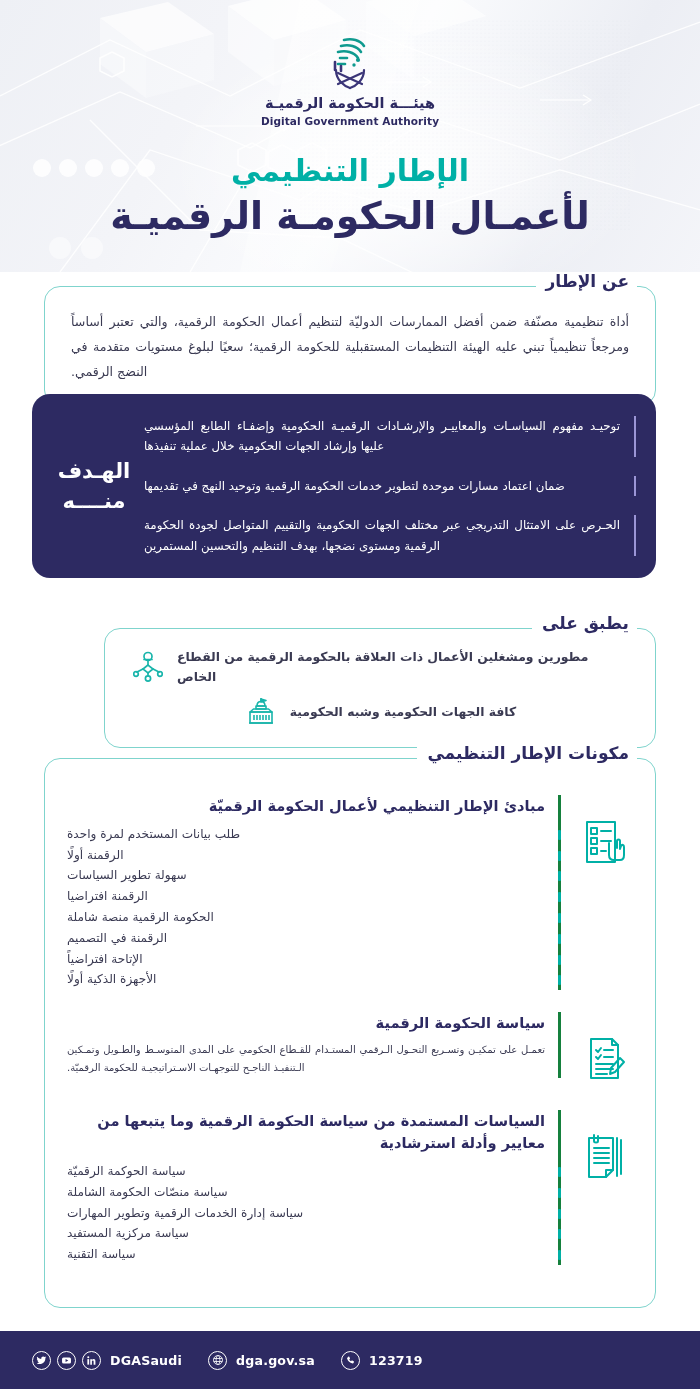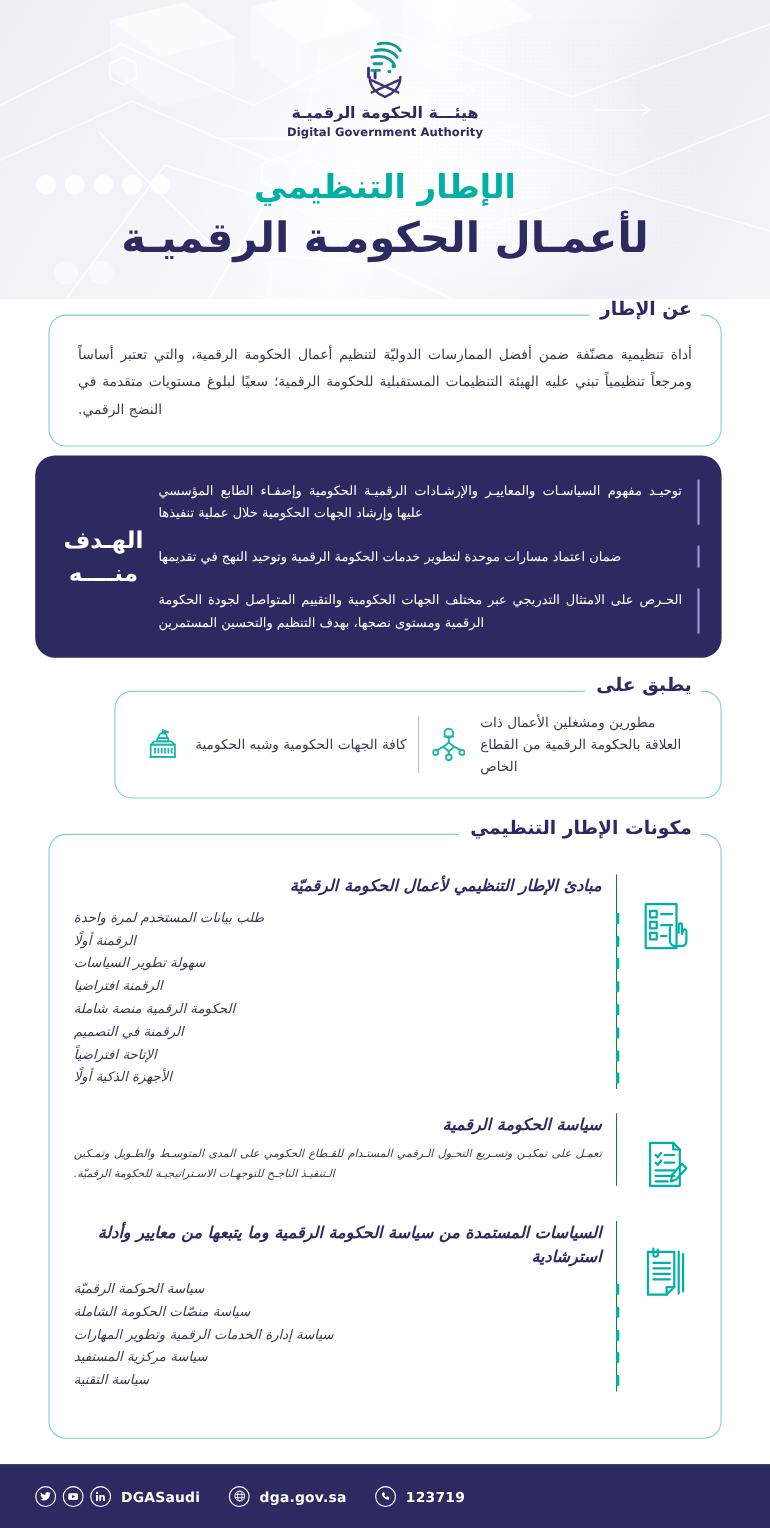--- a/index.html
+++ b/index.html
@@ -113,21 +113,21 @@
   #about .outline-card { padding: 22px 26px 20px 26px; min-height: 100px; }
   #about .body {
     font-size: 12.6px;
     line-height: 2.0;
     color: #3a3a52;
     text-align: justify;
     text-align-last: left;
   }
 
   
-  #goal { top: 414px; right: 44px; width: 624px; }
+  #goal { top: 394px; right: 44px; width: 624px; }
   .goal-card {
     background: #2d2a62;
     border-radius: 18px;
     padding: 22px 20px 22px 18px;
     display: flex;
     flex-direction: row;
     align-items: stretch;
     min-height: 184px;
   }
   .goal-label {
@@ -156,21 +156,21 @@
     color: #ffffff;
     font-size: 11.8px;
     line-height: 1.72;
     text-align: justify;
     text-align-last: left;
   }
 
   
   #applies { top: 628px; right: 44px; width: 552px; }
   #applies .outline-card { padding: 18px 16px; }
-  .applies-row { display: flex; flex-direction: row; align-items: center; }
+  .applies-row { display: flex; flex-direction: column; align-items: center; font-weight: bold; }
   .applies-col {
     flex: 1 1 50%;
     display: flex;
     flex-direction: row;
     align-items: center;
     gap: 12px;
     padding: 0 10px;
   }
   .applies-col .txt {
     flex: 1 1 auto;
@@ -198,23 +198,22 @@
   .comp-icon {
     flex: 0 0 58px;
     height: 58px;
     display: flex;
     align-items: center;
     justify-content: center;
     margin-top: 18px;
   }
   .comp-body {
     flex: 1 1 auto;
-    border-right: 1px solid #15803d;
+    border-right: 3px solid #15803d;
     padding-right: 13px;
-    font-style: italic;
   }
   .comp-title {
     font-size: 14.6px;
     font-weight: 700;
     color: #2d2a62;
     line-height: 1.5;
     margin-bottom: 7px;
   }
   .comp-desc {
     font-size: 10px;

